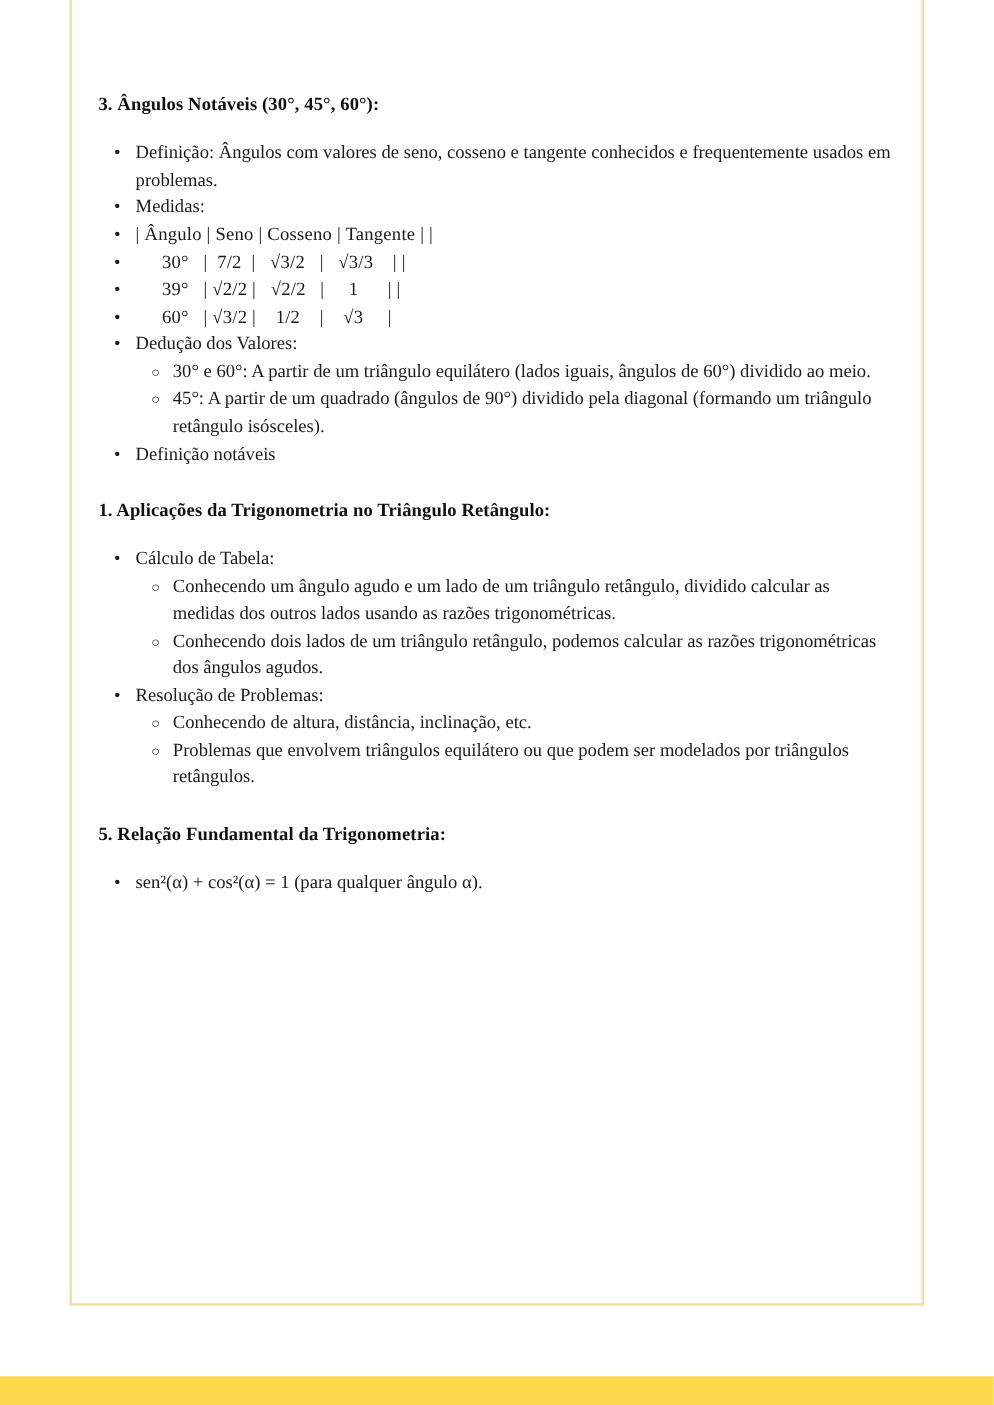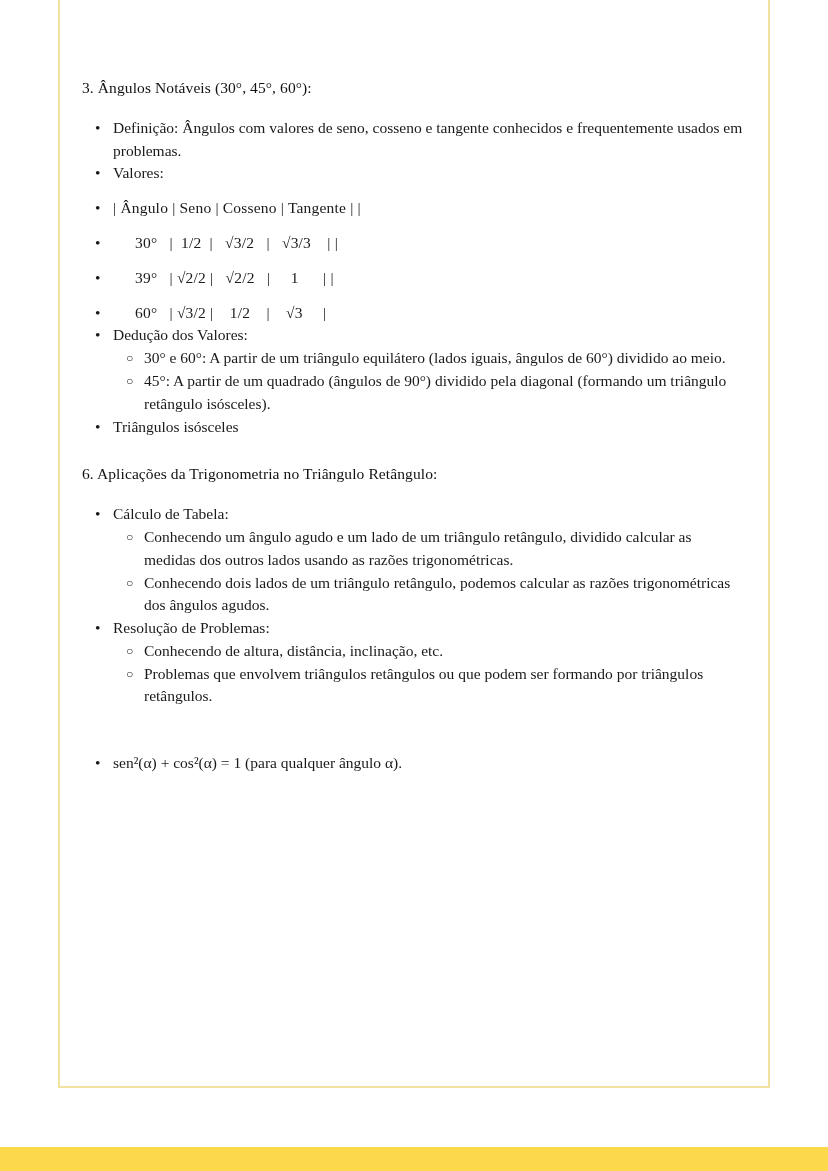--- a/index.html
+++ b/index.html
@@ -52,21 +52,21 @@
   
   #content {
     position: absolute;
     left: 82px;
     top: 78px;
     width: 665px;
   }
 
   h2.sec-heading {
     font-size: 15.5px;
-    font-weight: normal;
+    font-weight: bold;
     margin: 0;
     padding: 0;
     letter-spacing: 0.1px;
     line-height: 1.35;
     color: #111111;
   }
 
   .gap-after-heading { height: 18px; }
   .gap-before-heading { height: 26px; }
 
@@ -107,21 +107,20 @@
     color: #1a1a1a;
   }
 
   .txt { display: block; }
 
   
   li.trow .txt {
     white-space: pre;
     font-family: "Liberation Serif", "DejaVu Serif", serif;
     letter-spacing: 0.2px;
-    margin-top: 12px;
   }
   li.trow-indent { padding-left: 31px; }
   li.trow-indent .txt { padding-left: 22px; }
 </style>
 </head>
 <body>
 
 <div id="page-panel"></div>
 <div id="bottom-bar-hairline"></div>
 <div id="bottom-bar"></div>
@@ -130,29 +129,29 @@
 
   <h2 class="sec-heading">3. Ângulos Notáveis (30°, 45°, 60°):</h2>
   <div class="gap-after-heading"></div>
   <ul class="lvl1">
     <li class="b1">
       <span class="mk">•</span>
       <span class="txt">Definição: Ângulos com valores de seno, cosseno e tangente conhecidos e frequentemente usados em problemas.</span>
     </li>
     <li class="b1">
       <span class="mk">•</span>
-      <span class="txt">Valores:</span>
+      <span class="txt">Medidas:</span>
     </li>
     <li class="b1 trow">
       <span class="mk">•</span>
       <span class="txt">| Ângulo | Seno | Cosseno | Tangente | |</span>
     </li>
     <li class="b1 trow trow-indent">
       <span class="mk">•</span>
-      <span class="txt">30°   |  1/2  |   √3/2   |   √3/3    | |</span>
+      <span class="txt">30°   |  7/2  |   √3/2   |   √3/3    | |</span>
     </li>
     <li class="b1 trow trow-indent">
       <span class="mk">•</span>
       <span class="txt">39°   | √2/2 |   √2/2   |     1      | |</span>
     </li>
     <li class="b1 trow trow-indent">
       <span class="mk">•</span>
       <span class="txt">60°   | √3/2 |    1/2    |    √3     |</span>
     </li>
     <li class="b1">
@@ -162,26 +161,26 @@
     <li class="b2">
       <span class="mk">○</span>
       <span class="txt">30° e 60°: A partir de um triângulo equilátero (lados iguais, ângulos de 60°) dividido ao meio.</span>
     </li>
     <li class="b2">
       <span class="mk">○</span>
       <span class="txt">45°: A partir de um quadrado (ângulos de 90°) dividido pela diagonal (formando um triângulo retângulo isósceles).</span>
     </li>
     <li class="b1">
       <span class="mk">•</span>
-      <span class="txt">Triângulos isósceles</span>
+      <span class="txt">Definição notáveis</span>
     </li>
   </ul>
 
   <div class="gap-before-heading"></div>
-  <h2 class="sec-heading">6. Aplicações da Trigonometria no Triângulo Retângulo:</h2>
+  <h2 class="sec-heading">1. Aplicações da Trigonometria no Triângulo Retângulo:</h2>
   <div class="gap-after-heading"></div>
   <ul class="lvl1">
     <li class="b1">
       <span class="mk">•</span>
       <span class="txt">Cálculo de Tabela:</span>
     </li>
     <li class="b2">
       <span class="mk">○</span>
       <span class="txt">Conhecendo um ângulo agudo e um lado de um triângulo retângulo, dividido calcular as medidas dos outros lados usando as razões trigonométricas.</span>
     </li>
@@ -192,25 +191,26 @@
     <li class="b1">
       <span class="mk">•</span>
       <span class="txt">Resolução de Problemas:</span>
     </li>
     <li class="b2">
       <span class="mk">○</span>
       <span class="txt">Conhecendo de altura, distância, inclinação, etc.</span>
     </li>
     <li class="b2">
       <span class="mk">○</span>
-      <span class="txt">Problemas que envolvem triângulos retângulos ou que podem ser formando por triângulos retângulos.</span>
+      <span class="txt">Problemas que envolvem triângulos equilátero ou que podem ser modelados por triângulos retângulos.</span>
     </li>
   </ul>
 
   <div class="gap-before-heading"></div>
+  <h2 class="sec-heading">5. Relação Fundamental da Trigonometria:</h2>
   <div class="gap-after-heading"></div>
   <ul class="lvl1">
     <li class="b1">
       <span class="mk">•</span>
       <span class="txt">sen²(α) + cos²(α) = 1 (para qualquer ângulo α).</span>
     </li>
   </ul>
 
 </div>
 

